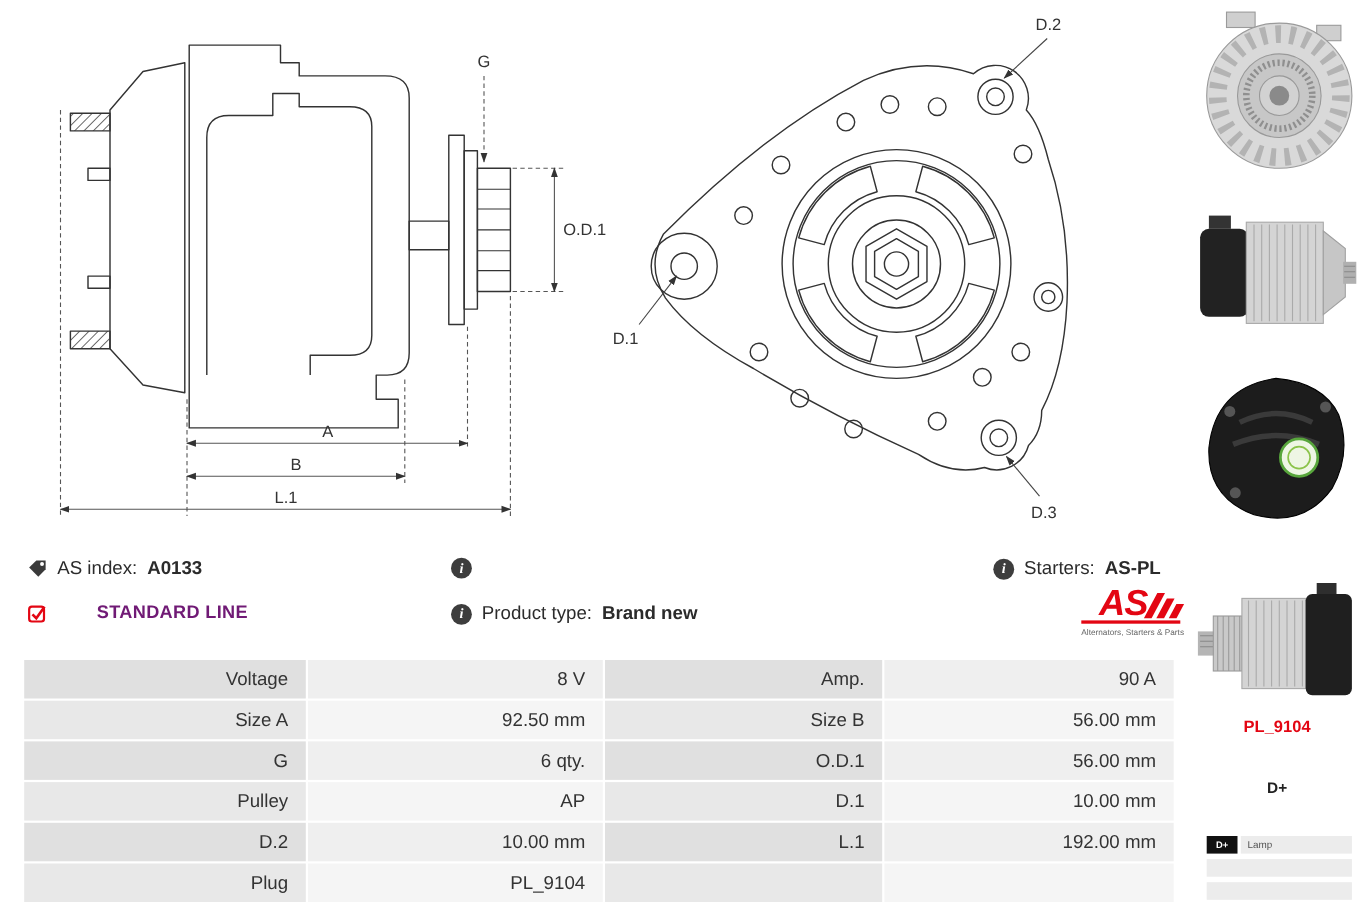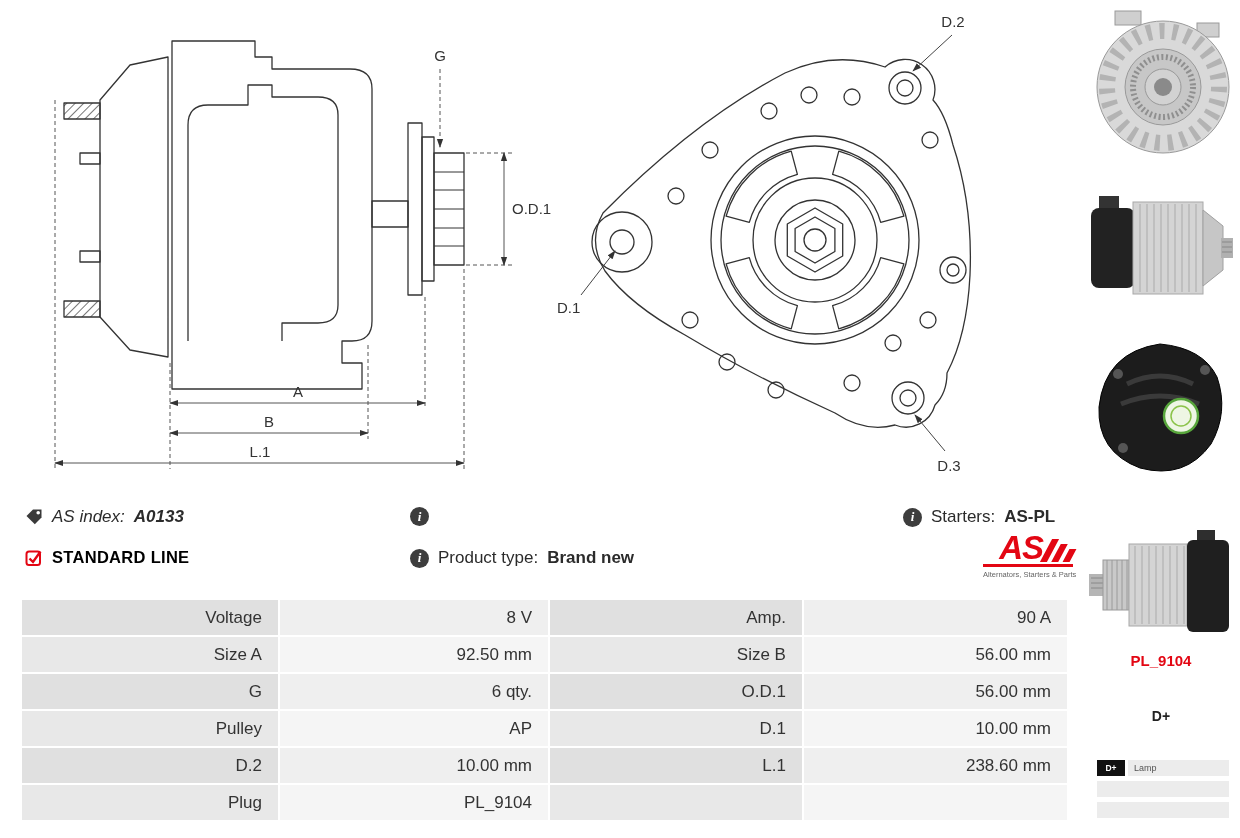--- a/index.html
+++ b/index.html
@@ -16,21 +16,21 @@
 
   
   .info-item { position:absolute; display:flex; align-items:center; gap:9px; font-size:17px; color:#2b2b2b; white-space:nowrap; }
   .info-item b { font-weight:bold; }
   .icon-info {
     width:19px; height:19px; border-radius:50%; background:#3d3d3d; color:#fff;
     display:flex; align-items:center; justify-content:center;
     font-family:"Liberation Serif","DejaVu Serif",serif; font-style:italic; font-weight:bold;
     font-size:13px; flex:0 0 19px;
   }
-  .standard { color:#000000; font-weight:bold; letter-spacing:.3px; font-size:16.5px; }
+  .standard { color:#701a75; font-weight:bold; letter-spacing:.3px; font-size:16.5px;margin-left:36px; }
 
   
   .logo { position:absolute; left:983px; top:534px; width:90px; }
   .logo-top { display:flex; align-items:flex-end; justify-content:flex-end; gap:3px; }
   .logo-as { font-size:33px; font-weight:bold; font-style:italic; color:#e30613; line-height:.85; letter-spacing:-1px; }
   .logo-bar { width:7px; height:23px; background:#e30613; transform:skewX(-28deg); }
   .logo-bar.b2 { height:18px; } .logo-bar.b3 { height:13px; }
   .logo-rule { height:3px; background:#e30613; margin-top:2px; }
   .logo-tagline { font-size:7.5px; color:#666; text-align:right; margin-top:3px; white-space:nowrap; }
 
@@ -165,21 +165,21 @@
     <line x1="26" y1="290" x2="60" y2="246" marker-end="url(#arw2)"></line>
     <line x1="390" y1="446" x2="360" y2="410" marker-end="url(#arw2)"></line>
   </g>
   <g font-size="15">
     <text x="398" y="22" text-anchor="middle">D.2</text>
     <text x="2" y="308" text-anchor="start">D.1</text>
     <text x="394" y="466" text-anchor="middle">D.3</text>
   </g>
 </svg>
 
-<div class="info-item" style="left:25px; top:507px;font-style:italic;">
+<div class="info-item" style="left:25px; top:507px;">
   <svg width="18" height="18" viewBox="0 0 18 18">
     <path d="M8,1.5 L1.5,8 L9.8,16.3 L16.5,9.6 L16.5,1.5 Z" fill="#3a3a3a"></path>
     <circle cx="13.2" cy="4.8" r="1.8" fill="#fff"></circle>
   </svg>
   <span>AS index:</span>
   <b>A0133</b>
 </div>
 
 <div class="info-item" style="left:25px; top:548px;">
   <svg width="18" height="18" viewBox="0 0 18 18">
@@ -245,21 +245,21 @@
     <tr>
       <td class="lab">Pulley</td>
       <td class="val">AP</td>
       <td class="lab">D.1</td>
       <td class="val">10.00 mm</td>
     </tr>
     <tr>
       <td class="lab">D.2</td>
       <td class="val">10.00 mm</td>
       <td class="lab">L.1</td>
-      <td class="val">238.60 mm</td>
+      <td class="val">192.00 mm</td>
     </tr>
     <tr>
       <td class="lab">Plug</td>
       <td class="val">PL_9104</td>
       <td class="lab"></td>
       <td class="val"></td>
     </tr>
   </tbody>
 </table>
 

